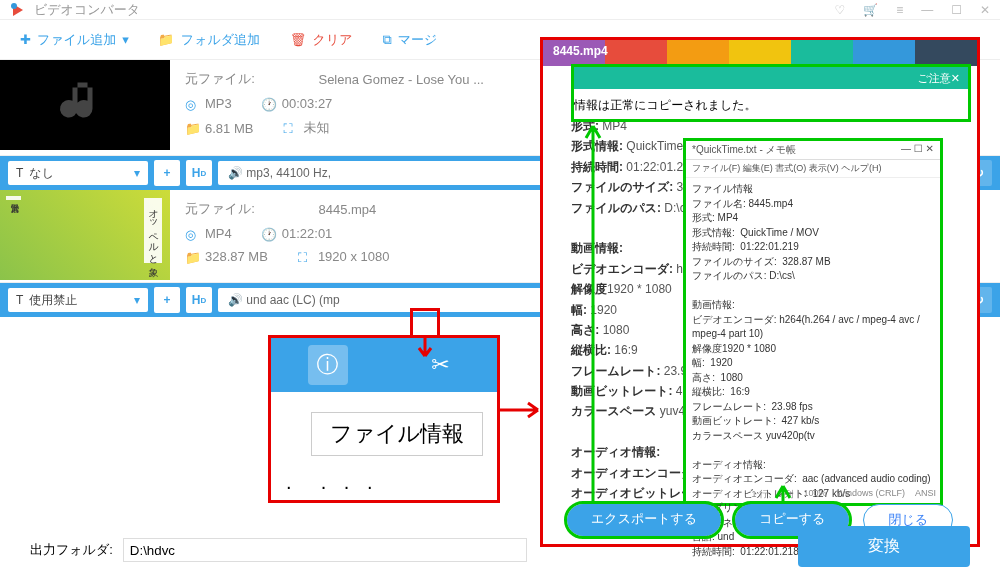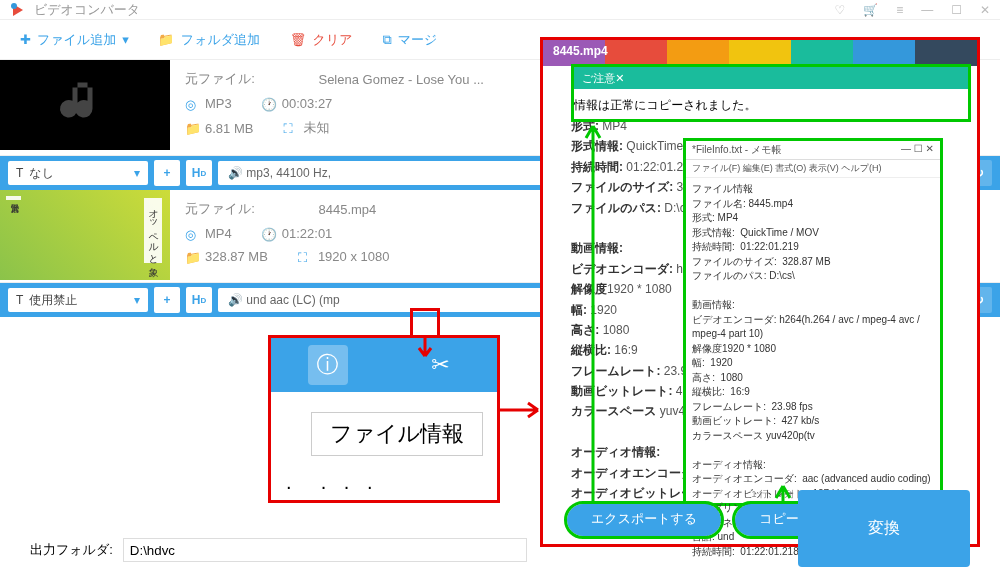--- a/index.html
+++ b/index.html
@@ -17,21 +17,21 @@
 .metarow { display: flex; align-items: center; gap: 30px; margin-bottom: 8px; color: #888; font-size: 13px; }
 .metarow .grp { display: flex; align-items: center; gap: 6px; }
 .icon-sm { color: #3ba3e8; width: 14px; height: 14px; display: inline-flex; }
 .ctrlbar { height: 34px; background: #3ba3e8; display: flex; align-items: center; padding: 0 8px; gap: 6px; color: #fff; }
 .sel { background: #fff; color: #444; height: 24px; padding: 0 8px; display: flex; align-items: center; gap: 6px; border-radius: 2px; min-width: 140px; }
 .sqbtn { width: 26px; height: 26px; background: rgba(255,255,255,0.2); display: flex; align-items: center; justify-content: center; border-radius: 2px; color: #fff; font-weight: bold; }
 .sqbtn.wh { background: #fff; color: #3ba3e8; }
 .fmt { background: #fff; color: #666; height: 24px; padding: 0 10px; display: flex; align-items: center; border-radius: 2px; flex: 1; }
 .footer { position: absolute; bottom: 20px; left: 30px; display: flex; align-items: center; gap: 10px; font-size: 13px; }
 .footer input { width: 404px; height: 24px; padding: 0 6px; border: 1px solid #ddd; }
-.convert { position: absolute; bottom: 15px; right: 30px; background: #3ba3e8; color: #fff; padding: 28px 70px; font-size: 16px; border-radius: 4px; }
+.convert { position: absolute; bottom: 15px; right: 30px; background: #3ba3e8; color: #fff; padding: 10px 70px; font-size: 16px; border-radius: 4px; }
 
 
 .redbox { position: absolute; border: 3px solid #e60000; }
 .greenbox { position: absolute; border: 3px solid #00c800; }
 .zoom { left: 268px; top: 335px; width: 232px; height: 168px; background: #fff; }
 .zoom-hdr { height: 54px; background: #3ba3e8; display: flex; align-items: center; justify-content: space-around; }
 .zoom-hdr .sq { width: 40px; height: 40px; background: rgba(255,255,255,0.3); border-radius: 4px; display: flex; align-items: center; justify-content: center; color: #fff; font-size: 22px; }
 .zoom-lbl { background: #fff; border: 1px solid #ccc; padding: 6px 18px; font-size: 22px; display: inline-block; margin: 20px 0 0 40px; }
 .dots { margin: 15px 0 0 15px; font-size: 20px; letter-spacing: 6px; }
 
@@ -41,21 +41,21 @@
 .t1 { background: #9b59b6; } .t2 { background: #e74c3c; } .t3 { background: #f39c12; } .t4 { background: #f1c40f; } .t5 { background: #1abc9c; } .t6 { background: #3498db; } .t7 { background: #34495e; }
 .info-title { position: absolute; top: 4px; left: 10px; color: #fff; font-weight: bold; }
 .info-body { padding: 50px 10px 10px 28px; font-size: 12px; line-height: 1.7; color: #555; }
 .info-body b { color: #333; }
 .info-btns { position: absolute; bottom: 8px; left: 0; right: 0; display: flex; justify-content: center; gap: 14px; }
 .pill { padding: 6px 24px; border-radius: 20px; font-size: 13px; cursor: pointer; }
 .pill.blue { background: #3ba3e8; color: #fff; }
 .pill.out { background: #fff; color: #3b82f6; border: 1px solid #3ba3e8; }
 
 .modal-green { left: 28px; top: 24px; width: 400px; height: 58px; background: #fff; border-color: #00c800; }
-.modal-green .mh { background: #1abc9c; color: #fff; height: 22px; display: flex; align-items: center; justify-content: flex-start; padding: 0 8px; font-size: 11px; }
+.modal-green .mh { background: #1abc9c; color: #fff; height: 22px; display: flex; align-items: center; justify-content: flex-end; padding: 0 8px; font-size: 11px; }
 .modal-green .mb { text-align: left; padding: 8px 0; font-size: 12px; }
 
 .notepad { border-color: #00c800; left: 140px; top: 98px; width: 260px; height: 368px; background: #fff; font-size: 10px; }
 .np-title { background: #fff; border-bottom: 1px solid #ddd; padding: 2px 6px; color: #555; display: flex; justify-content: space-between; }
 .np-menu { padding: 2px 6px; color: #555; border-bottom: 1px solid #eee; font-size: 9px; }
 .np-body { padding: 4px 6px; line-height: 1.45; color: #333; font-size: 10px; }
 .np-status { position: absolute; bottom: 2px; right: 4px; font-size: 9px; color: #888; display: flex; gap: 10px; }
 .arrow { position: absolute; }
 
 .hl { position: absolute; border: 3px solid #e60000; left: 410px; top: 308px; width: 30px; height: 30px; }
@@ -242,21 +242,21 @@
     <div><b>カラースペース</b> <span>yuv420p(tv</span></div>
     <br>
     <div><b>オーディオ情報:</b></div>
     <div><b>オーディオエンコーダ:</b> <span>aac (</span></div>
     <div><b>オーディオビットレート:</b> <span></span></div>
     <div><b>サンプリングレート:</b> <span>44100</span></div>
   </div>
 
   <div class="greenbox notepad">
     <div class="np-title">
-        <span>*FileInfo.txt - メモ帳</span>
+        <span>*QuickTime.txt - メモ帳</span>
         <span>— ☐ ✕</span>
       </div>
     <div class="np-menu">ファイル(F)  編集(E)  書式(O)  表示(V)  ヘルプ(H)</div>
     <div class="np-body" style="white-space:pre-wrap">ファイル情報
 ファイル名: 8445.mp4
 形式: MP4
 形式情報:  QuickTime / MOV
 持続時間:  01:22:01.219
 ファイルのサイズ:  328.87 MB
 ファイルのパス: D:\cs\

